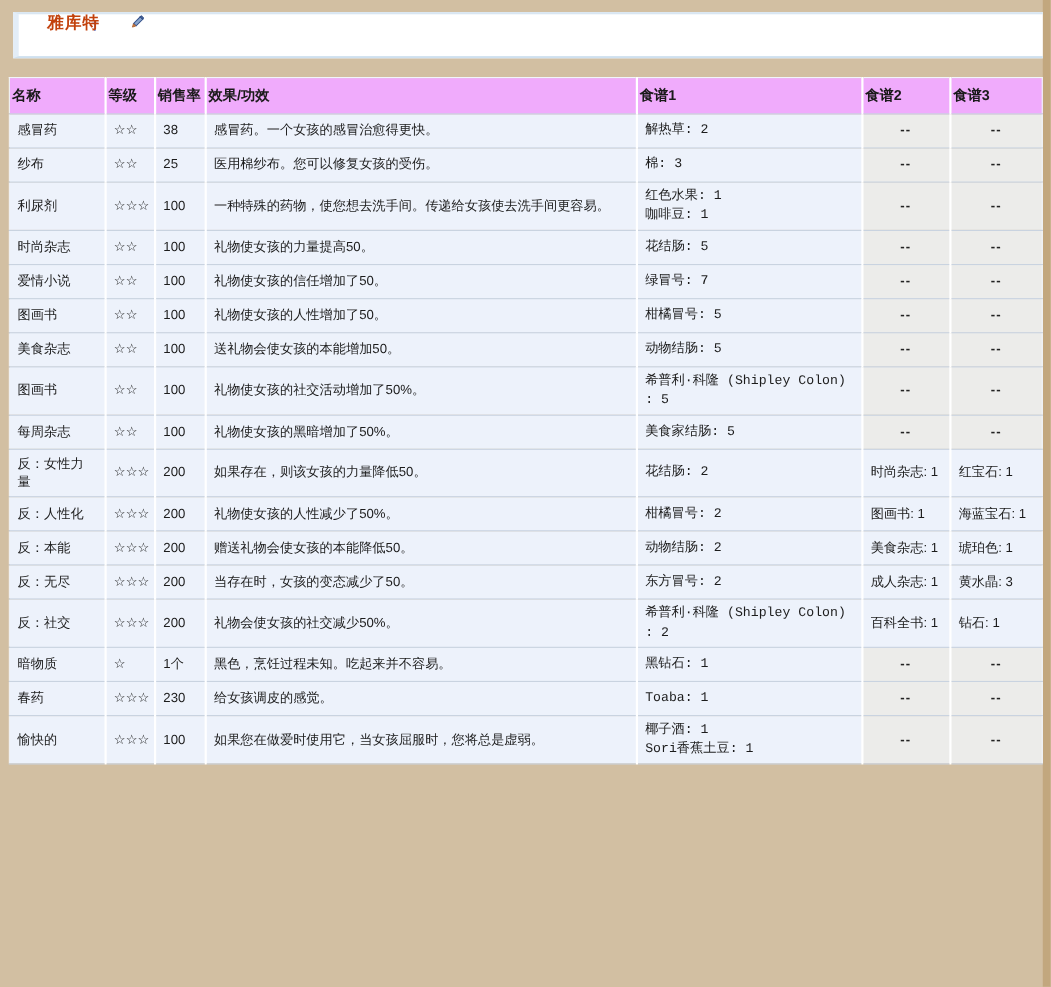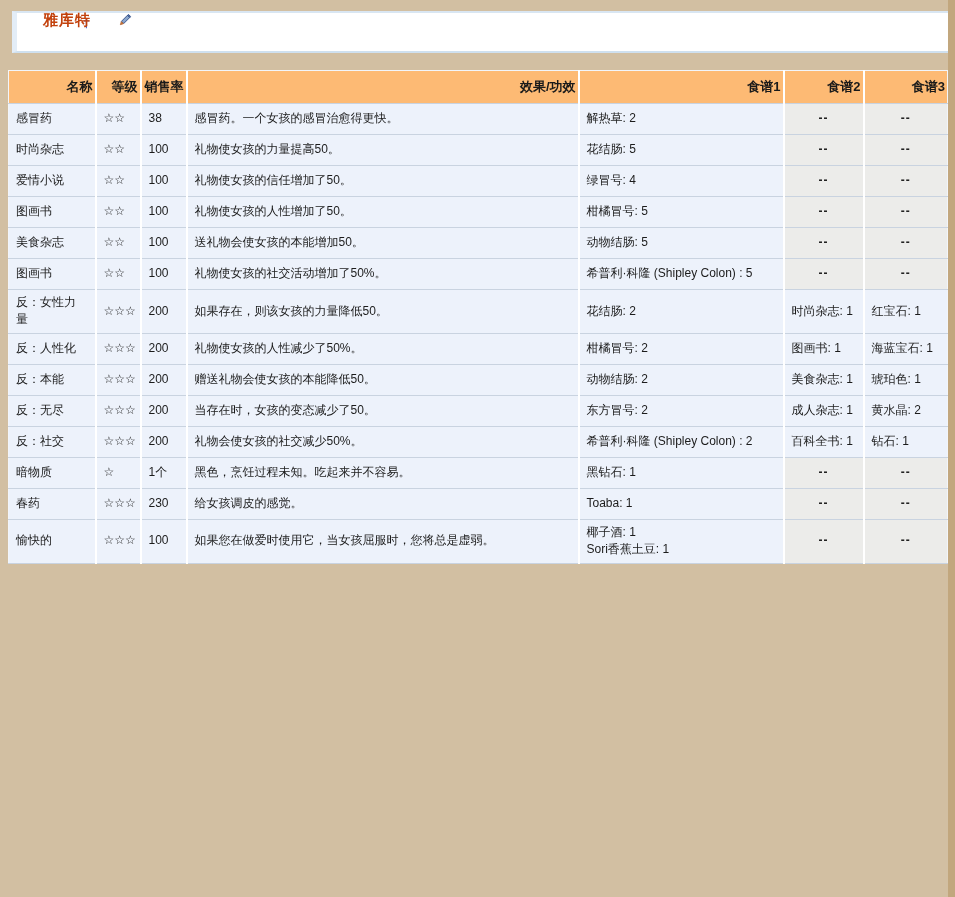--- a/index.html
+++ b/index.html
@@ -41,23 +41,23 @@
   .edit-icon { width: 15px; height: 15px; display: inline-block; cursor: pointer; }
   
   .item-table {
     position: absolute; left: 8px; top: 70px;
     width: 939px;
     border-collapse: collapse;
     table-layout: fixed;
     border: 1px solid #f2f5fa;
   }
   .item-table th {
-    background: #fdba74;
+    background: #f0abfc;
     font-size: 13px; font-weight: bold; color: #1a1a1a;
-    text-align: right;
+    text-align: left;
     padding: 7px 2px;
     border-right: 2px solid #ffffff;
     border-bottom: 1px solid #c9d3e0;
   }
   .item-table td {
     background: #edf2fb;
     font-size: 12px;
     padding: 4px 7px;
     border-right: 2px solid #ffffff;
     border-bottom: 1px solid #c9d3e0;
@@ -67,21 +67,21 @@
   }
   .item-table th:last-child, .item-table td:last-child { border-right: none; }
   td.col-grade { font-size: 12px; letter-spacing: 0px; }
   td.dash-cell {
     background: #ececea;
     text-align: center;
     color: #222222;
     font-weight: bold;
     letter-spacing: 1px;
   }
-  .recipe-line { display: block; }
+  .recipe-line { display: block; font-family: Liberation Mono, monospace; }
   col.c-name   { width: 87px; }
   col.c-grade  { width: 45px; }
   col.c-rate   { width: 46px; }
   col.c-effect { width: 392px; }
   col.c-r1     { width: 205px; }
   col.c-r2     { width: 80px; }
   col.c-r3     { width: 84px; }
 </style>
 </head>
 <body>
@@ -129,37 +129,60 @@
         <td class="col-grade">☆☆</td>
         <td class="col-rate">38</td>
         <td class="col-effect">感冒药。一个女孩的感冒治愈得更快。</td>
         <td class="col-recipe1">
           <span class="recipe-line">解热草: 2</span>
         </td>
         <td class="dash-cell">--</td>
         <td class="dash-cell">--</td>
       </tr>
       <tr>
+        <td class="col-name">纱布</td>
+        <td class="col-grade">☆☆</td>
+        <td class="col-rate">25</td>
+        <td class="col-effect">医用棉纱布。您可以修复女孩的受伤。</td>
+        <td class="col-recipe1">
+          <span class="recipe-line">棉: 3</span>
+        </td>
+        <td class="dash-cell">--</td>
+        <td class="dash-cell">--</td>
+      </tr>
+      <tr>
+        <td class="col-name">利尿剂</td>
+        <td class="col-grade">☆☆☆</td>
+        <td class="col-rate">100</td>
+        <td class="col-effect">一种特殊的药物，使您想去洗手间。传递给女孩使去洗手间更容易。</td>
+        <td class="col-recipe1">
+          <span class="recipe-line">红色水果: 1</span>
+          <span class="recipe-line">咖啡豆: 1</span>
+        </td>
+        <td class="dash-cell">--</td>
+        <td class="dash-cell">--</td>
+      </tr>
+      <tr>
         <td class="col-name">时尚杂志</td>
         <td class="col-grade">☆☆</td>
         <td class="col-rate">100</td>
         <td class="col-effect">礼物使女孩的力量提高50。</td>
         <td class="col-recipe1">
           <span class="recipe-line">花结肠: 5</span>
         </td>
         <td class="dash-cell">--</td>
         <td class="dash-cell">--</td>
       </tr>
       <tr>
         <td class="col-name">爱情小说</td>
         <td class="col-grade">☆☆</td>
         <td class="col-rate">100</td>
         <td class="col-effect">礼物使女孩的信任增加了50。</td>
         <td class="col-recipe1">
-          <span class="recipe-line">绿冒号: 4</span>
+          <span class="recipe-line">绿冒号: 7</span>
         </td>
         <td class="dash-cell">--</td>
         <td class="dash-cell">--</td>
       </tr>
       <tr>
         <td class="col-name">图画书</td>
         <td class="col-grade">☆☆</td>
         <td class="col-rate">100</td>
         <td class="col-effect">礼物使女孩的人性增加了50。</td>
         <td class="col-recipe1">
@@ -179,20 +202,31 @@
         <td class="dash-cell">--</td>
         <td class="dash-cell">--</td>
       </tr>
       <tr>
         <td class="col-name">图画书</td>
         <td class="col-grade">☆☆</td>
         <td class="col-rate">100</td>
         <td class="col-effect">礼物使女孩的社交活动增加了50%。</td>
         <td class="col-recipe1">
           <span class="recipe-line">希普利·科隆 (Shipley Colon) : 5</span>
+        </td>
+        <td class="dash-cell">--</td>
+        <td class="dash-cell">--</td>
+      </tr>
+      <tr>
+        <td class="col-name">每周杂志</td>
+        <td class="col-grade">☆☆</td>
+        <td class="col-rate">100</td>
+        <td class="col-effect">礼物使女孩的黑暗增加了50%。</td>
+        <td class="col-recipe1">
+          <span class="recipe-line">美食家结肠: 5</span>
         </td>
         <td class="dash-cell">--</td>
         <td class="dash-cell">--</td>
       </tr>
       <tr>
         <td class="col-name">反：女性力量</td>
         <td class="col-grade">☆☆☆</td>
         <td class="col-rate">200</td>
         <td class="col-effect">如果存在，则该女孩的力量降低50。</td>
         <td class="col-recipe1">
@@ -225,21 +259,21 @@
       </tr>
       <tr>
         <td class="col-name">反：无尽</td>
         <td class="col-grade">☆☆☆</td>
         <td class="col-rate">200</td>
         <td class="col-effect">当存在时，女孩的变态减少了50。</td>
         <td class="col-recipe1">
           <span class="recipe-line">东方冒号: 2</span>
         </td>
         <td>成人杂志: 1</td>
-        <td>黄水晶: 2</td>
+        <td>黄水晶: 3</td>
       </tr>
       <tr>
         <td class="col-name">反：社交</td>
         <td class="col-grade">☆☆☆</td>
         <td class="col-rate">200</td>
         <td class="col-effect">礼物会使女孩的社交减少50%。</td>
         <td class="col-recipe1">
           <span class="recipe-line">希普利·科隆 (Shipley Colon) : 2</span>
         </td>
         <td>百科全书: 1</td>

